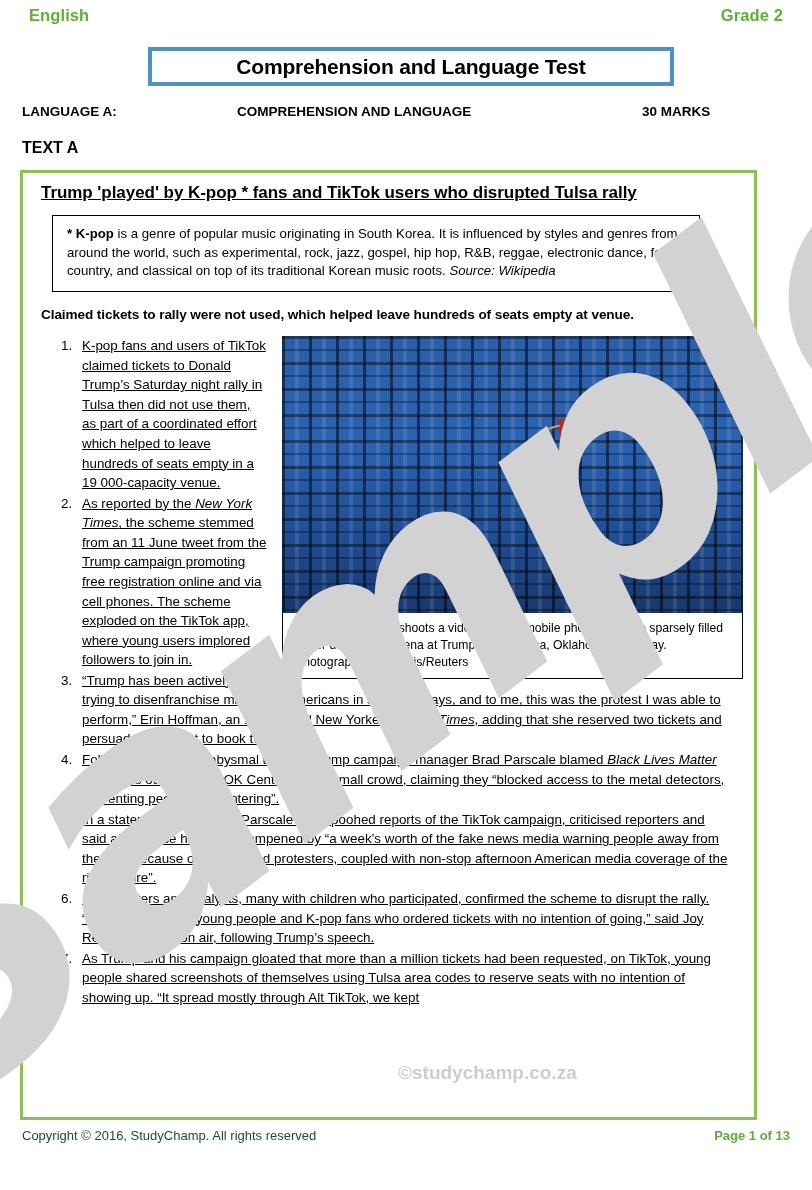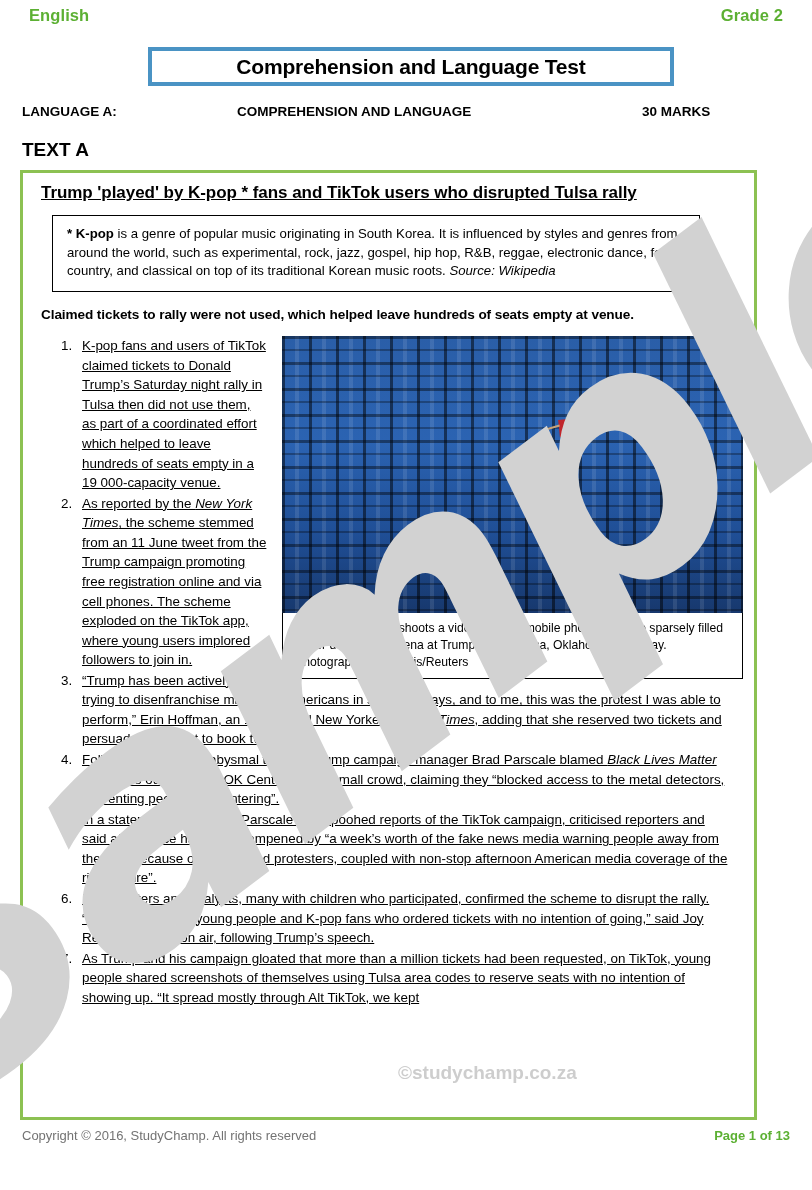--- a/index.html
+++ b/index.html
@@ -33,21 +33,21 @@
   .section-row{
     position:absolute;left:0;top:104px;width:812px;height:20px;
     font-size:13.5px;font-weight:bold;
   }
   .section-row .s-a{position:absolute;left:22px;top:0;}
   .section-row .s-mid{position:absolute;left:237px;top:0;}
   .section-row .s-marks{position:absolute;left:622px;top:0;margin-left:20px;}
 
   .text-a{
     position:absolute;left:22px;top:139px;
-    font-size:19px;font-weight:bold;
+    font-size:16px;font-weight:bold;
   }
 
   
   .green-box{
     position:absolute;left:20px;top:170px;
     width:737px;height:950px;
     border:3px solid #8CC152;box-sizing:border-box;background:#fff;
     padding:8px 11px 0 11px;
   }
 
@@ -153,21 +153,21 @@
     font-family:"Liberation Sans",sans-serif;
   }
 
   
   .footer{
     position:absolute;left:0;top:1128px;width:812px;
     padding:0 22px;box-sizing:border-box;
     display:flex;justify-content:space-between;align-items:center;
     font-size:13px;
   }
-  .footer .copy{color:#737373;}
+  .footer .copy{color:#14532d;}
   .footer .pageno{color:#5CB033;font-weight:bold;}
 </style>
 </head>
 <body>
 
 <div class="page">
 
   <div class="hdr-row">
     <div class="hdr-left">English</div>
     <div class="hdr-right">Grade 2</div>

